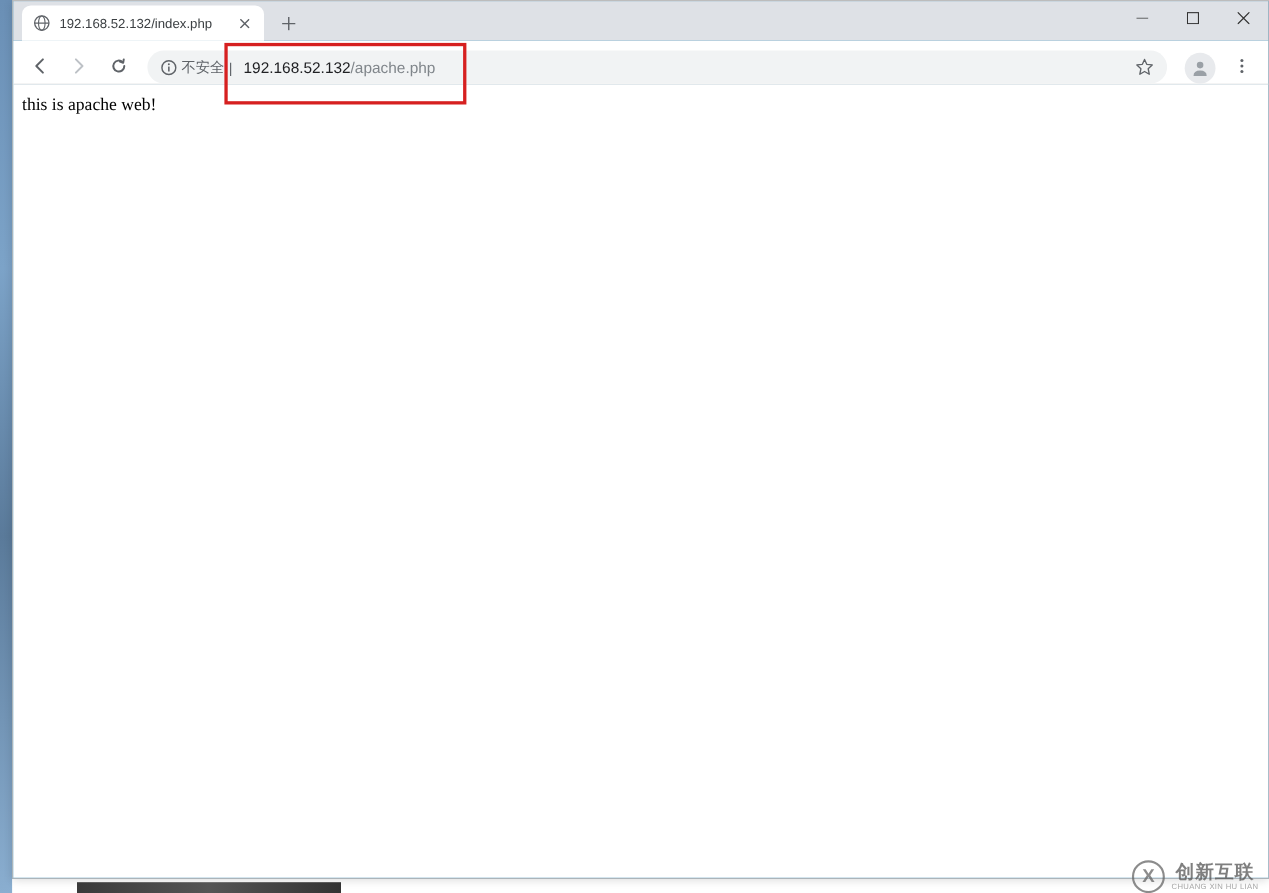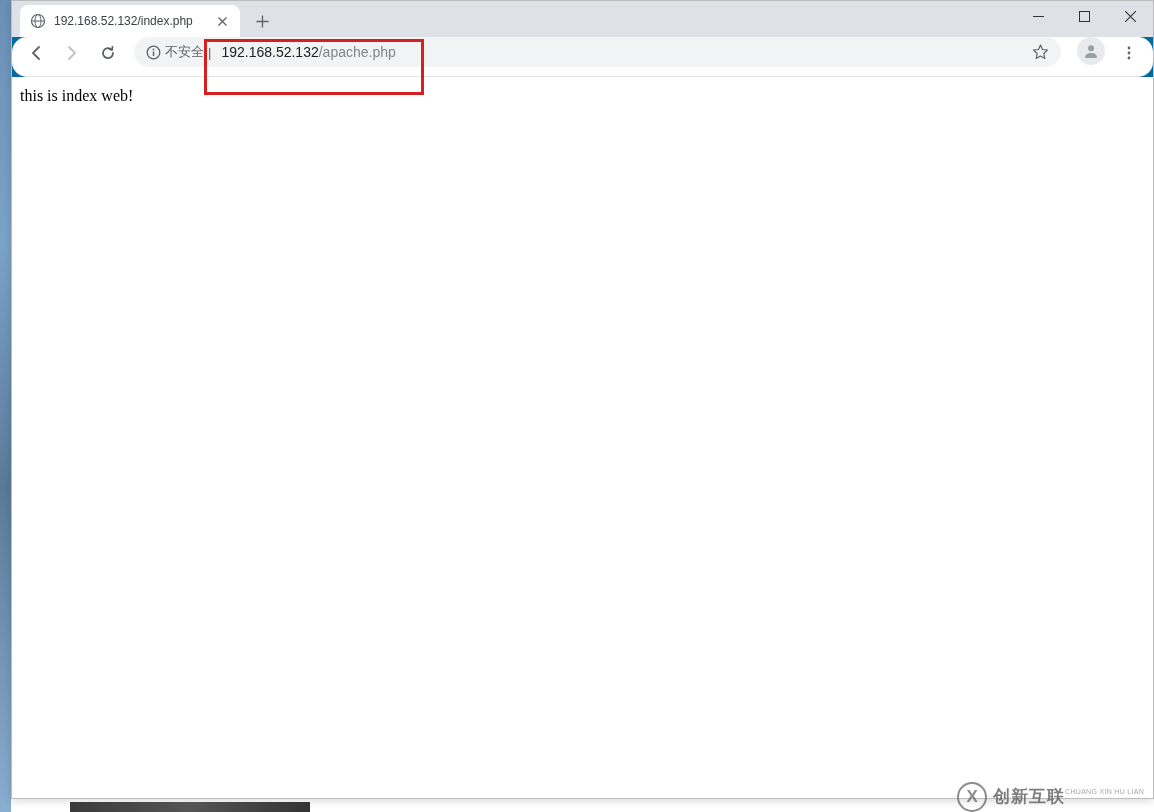--- a/index.html
+++ b/index.html
@@ -102,24 +102,23 @@
       display: flex;
       align-items: center;
       justify-content: center;
       color: #333;
     }
     .toolbar {
       height: 40px;
       background: #fff;
       border-bottom: 1px solid #e4e4e4;
       display: flex;
-      align-items: flex-start;
+      align-items: flex-end;
       padding: 0 8px;
       gap: 4px;
-      border-radius: 15px;
     }
     .nav-btn {
       width: 32px;
       height: 32px;
       display: flex;
       align-items: center;
       justify-content: center;
       color: #5f6368;
       border-radius: 50%;
     }
@@ -211,22 +210,23 @@
       border-radius: 50%;
       display: flex;
       align-items: center;
       justify-content: center;
       font-weight: bold;
       color: #666;
       font-size: 17px;
     }
     .watermark-text {
       display: flex;
-      flex-direction: row;
+      flex-direction: column;
       line-height: 1.1;
+      align-items: center;
     }
     .watermark-cn {
       font-size: 17px;
       font-weight: bold;
       color: #555;
       letter-spacing: 1px;
     }
     .watermark-en {
       font-size: 7px;
       color: #888;
@@ -335,21 +335,21 @@
     <div class="menu-btn">
       <svg width="16" height="16" viewBox="0 0 16 16">
           <circle cx="8" cy="3" r="1.4" fill="#5f6368"></circle>
           <circle cx="8" cy="8" r="1.4" fill="#5f6368"></circle>
           <circle cx="8" cy="13" r="1.4" fill="#5f6368"></circle>
         </svg>
     </div>
   </div>
 
   <div class="page-content">
-    <span>this is index web!</span>
+    <span>this is apache web!</span>
   </div>
 
 </div>
 
 <div class="highlight-box" style="left:204px;top:39px;width:220px;height:56px;"></div>
 
 <div class="watermark">
   <div class="watermark-logo">
     <span>X</span>
   </div>

